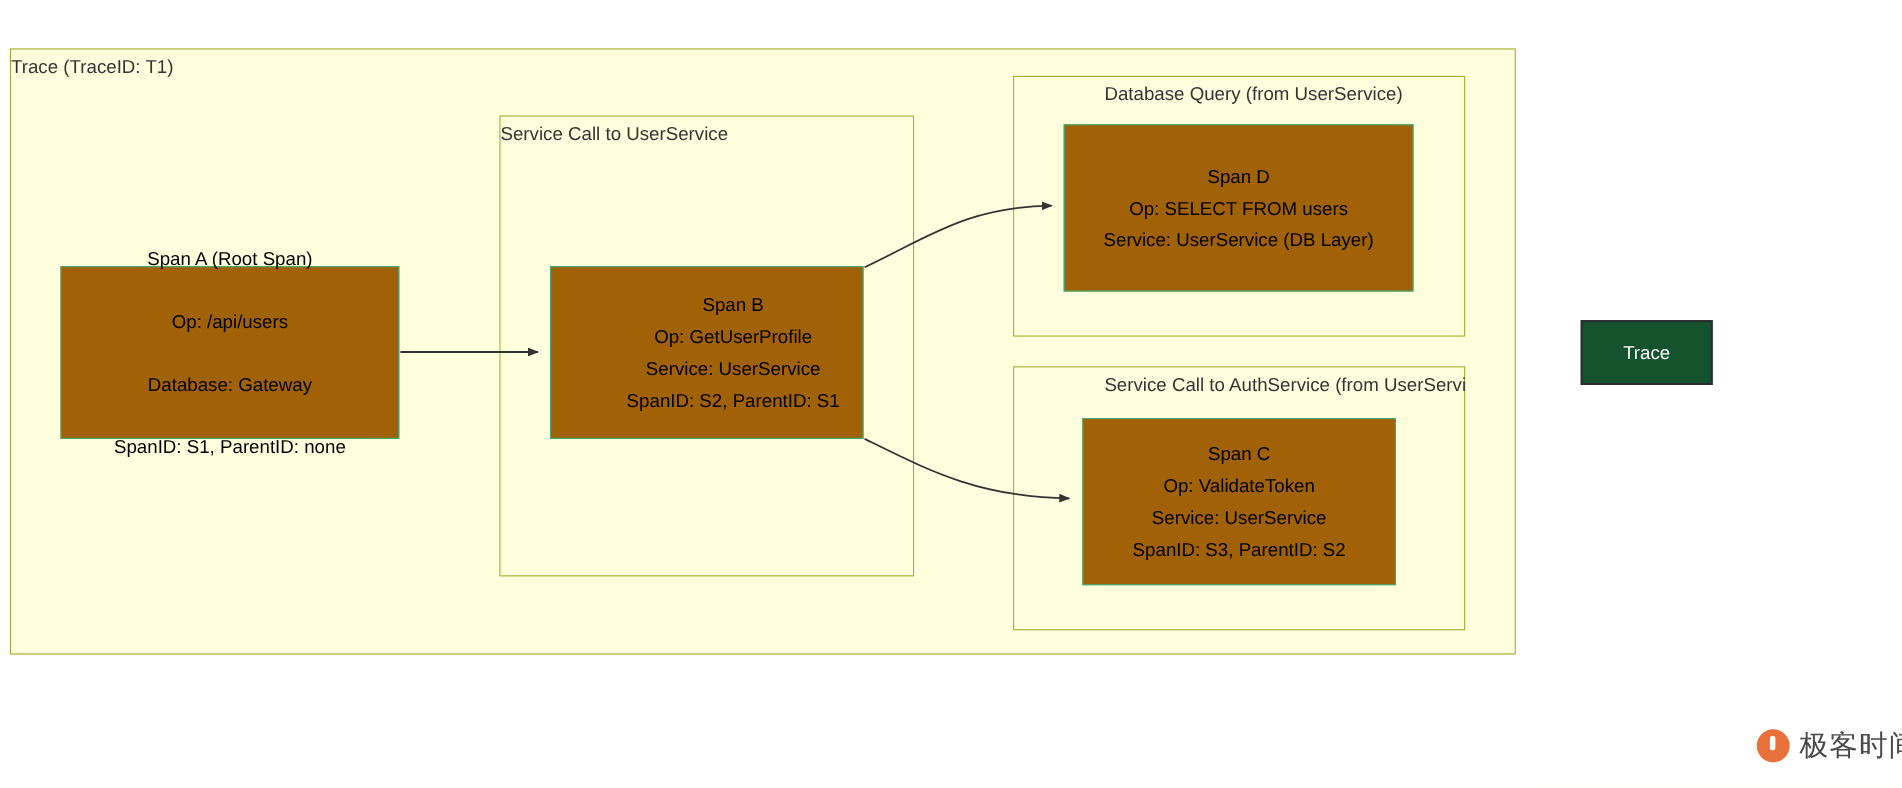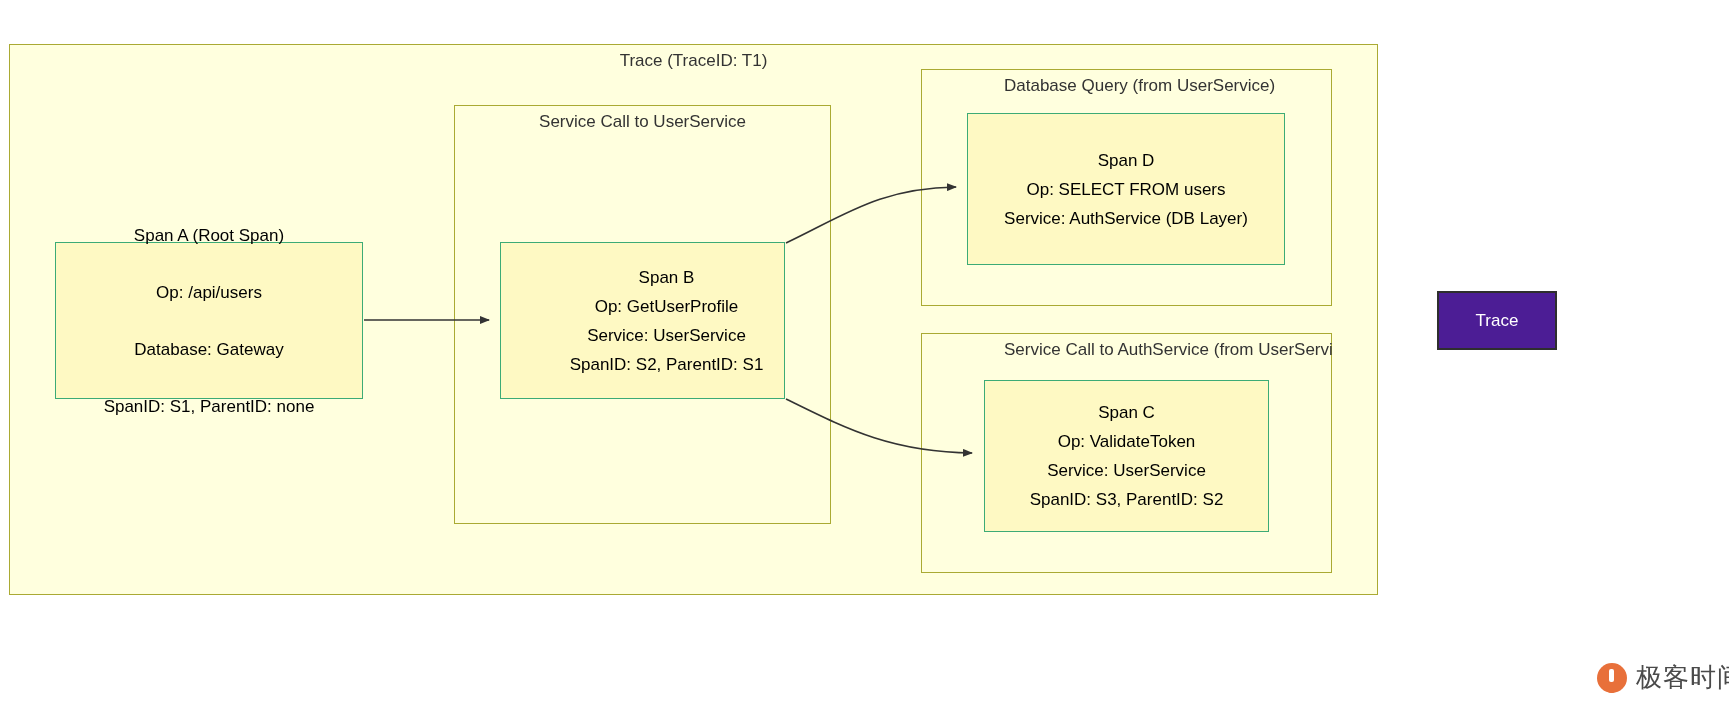--- a/index.html
+++ b/index.html
@@ -26,21 +26,21 @@
   .cluster {
     position: absolute;
     background: #ffffde;
     border: 1px solid #aaaa33;
     box-sizing: border-box;
   }
   .cluster-label {
     position: absolute;
     left: 0;
     right: 0;
-    text-align: center;
+    text-align: left;
     font-size: 17px;
     color: #333333;
     white-space: nowrap;
     overflow: hidden;
   }
   #trace-cluster {
     left: 9px;  top: 44px;
     width: 1369px; height: 551px;
   }
   #trace-cluster > .cluster-label { top: 6px; }
@@ -69,21 +69,21 @@
     left: 0;
     width: 411px;
     padding-left: 82px;
     box-sizing: border-box;
     text-align: left;
   }
 
   
   .span-node {
     position: absolute;
-    background: #fef9c3;
+    background: #a16207;
     border: 1px solid #3cab76;
     box-sizing: border-box;
     display: flex;
     flex-direction: column;
     align-items: center;
     justify-content: center;
     color: #000000;
     font-size: 17px;
     line-height: 29px;
     white-space: nowrap;
@@ -97,21 +97,21 @@
   #span-c { left: 984px; top: 380px; width: 285px; height: 152px; }
 
   
   #span-d .line { position: relative; }
 
   
   #legend-trace {
     position: absolute;
     left: 1437px; top: 291px;
     width: 120px; height: 59px;
-    background: #4c1d95;
+    background: #14532d;
     border: 2px solid #2e2e2e;
     box-sizing: border-box;
     display: flex;
     align-items: center;
     justify-content: center;
     color: #ffffff;
     font-size: 17px;
   }
 
   
@@ -206,21 +206,21 @@
   <div class="span-node" id="span-b">
     <span class="line">Span B</span>
     <span class="line">Op: GetUserProfile</span>
     <span class="line">Service: UserService</span>
     <span class="line">SpanID: S2, ParentID: S1</span>
   </div>
 
   <div class="span-node" id="span-d">
     <span class="line">Span D</span>
     <span class="line">Op: SELECT FROM users</span>
-    <span class="line">Service: AuthService (DB Layer)</span>
+    <span class="line">Service: UserService (DB Layer)</span>
   </div>
 
   <div class="span-node" id="span-c">
     <span class="line">Span C</span>
     <span class="line">Op: ValidateToken</span>
     <span class="line">Service: UserService</span>
     <span class="line">SpanID: S3, ParentID: S2</span>
   </div>
 
   <div id="legend-trace">

